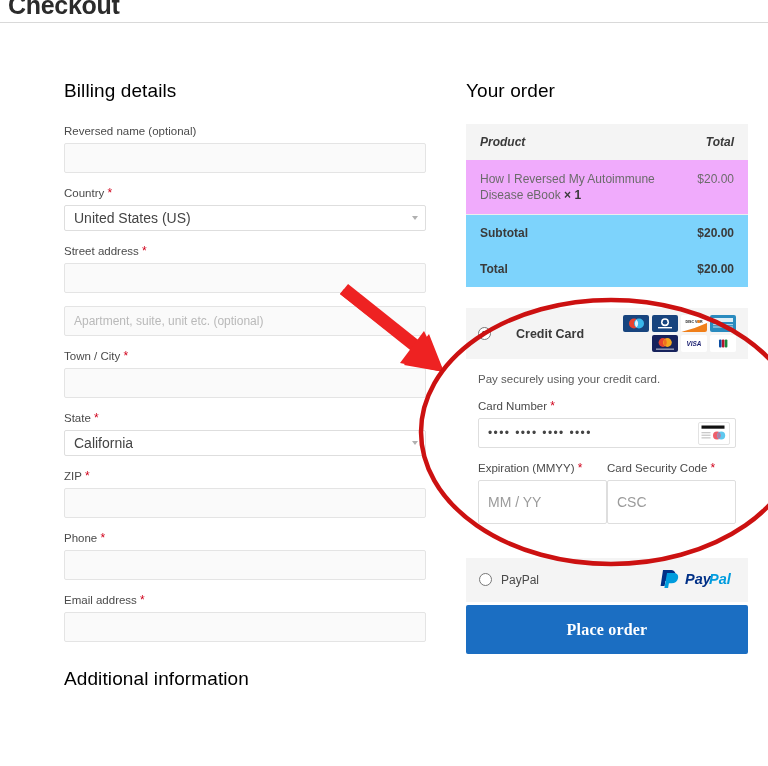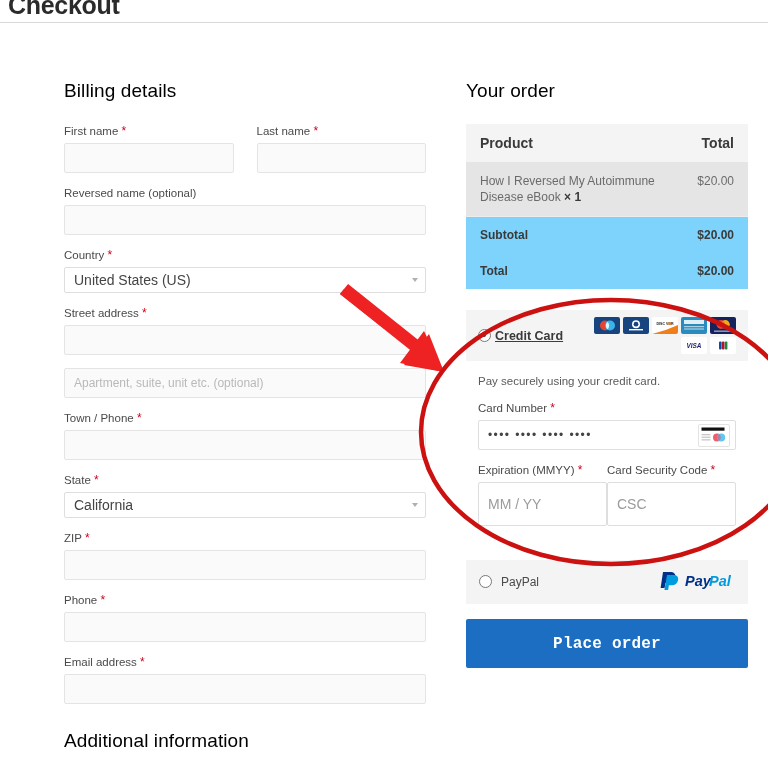--- a/index.html
+++ b/index.html
@@ -53,35 +53,35 @@
     border-top:4px solid #b0b0b0;
   }
   .row2{display:flex;gap:23px;}
   .row2 > .field{flex:1;margin-bottom:13px;}
 
   #name-row .inp{height:30px;}
 
   
   #order-table{width:282px;border-collapse:collapse;font-size:12px;}
   #order-table th,#order-table td{padding:11px 14px;text-align:left;vertical-align:top;}
-  #order-table th{font-size:14px;font-weight:bold;color:#3a3a3a;}
+  #order-table th{font-size:12px;font-weight:bold;color:#3a3a3a;font-style:italic;}
   #order-table .amt{text-align:right;white-space:nowrap;}
   tr.head-row{background:#f4f4f4;}
-  tr.item-row{background:#e5e5e5;border-bottom:1px solid #ededed;}
+  tr.item-row{background:#f0abfc;border-bottom:1px solid #ededed;}
   tr.item-row td{color:#6b6b6b;font-size:12px;line-height:16px;padding-top:13px;padding-bottom:13px;}
   tr.item-row td.amt{color:#6b6b6b;}
   tr.tot-row{background:#7dd3fc;}
   tr.tot-row td{font-weight:bold;color:#3a3a3a;font-size:12px;padding-top:12px;padding-bottom:12px;}
   .qty{font-weight:bold;color:#3a3a3a;}
 
   
   #payment-box{margin-top:21px;width:282px;}
   .pay-head{
     background:#f4f4f4;min-height:50px;box-sizing:border-box;
-    display:flex;align-items:center;flex-wrap:wrap;padding:7px 12px;gap:0;text-decoration:underline;
+    display:flex;align-items:center;flex-wrap:wrap;padding:7px 12px;gap:21px;
   }
   .radio{
     width:11px;height:11px;border-radius:50%;border:1px solid #777;
     display:inline-block;position:relative;flex:0 0 auto;background:#fff;
   }
   .radio.on::after{
     content:"";position:absolute;left:2.5px;top:2.5px;width:4px;height:4px;
     border-radius:50%;background:#333;
   }
   .pay-label{font-size:12.5px;font-weight:bold;color:#3a3a3a;margin:0 7px 0 4px;}
@@ -105,57 +105,41 @@
   .exp-row .inp{background:#fff;border:1px solid #dedede;height:44px;font-size:14px;color:#9b9b9b;}
   .exp-row .inp::placeholder{color:#9b9b9b;}
 
   .paypal-row{
     background:#f4f4f4;height:44px;display:flex;align-items:center;
     padding:0 13px;margin-top:16px;justify-content:space-between;
   }
   .paypal-left{display:flex;gap:9px;}
   .paypal-left span{font-size:12px;color:#4a4a4a;}
   #place-order{
-    display:block;width:282px;height:49px;margin-top:15px;
+    display:block;width:282px;height:49px;margin-top:3px;
     background:#1b6ec2;border:none;border-radius:2px;color:#fff;
-    font-family:Liberation Mono, monospace;font-size:16px;font-weight:bold;
+    font-family:Liberation Serif, serif;font-size:16px;font-weight:bold;
     cursor:pointer;letter-spacing:.2px;
   }
 
   
   #annotations{position:absolute;inset:0;pointer-events:none;}
 </style>
 </head>
 <body>
 
 <div class="page">
 
   <div id="page-title">Checkout</div>
   <div id="top-rule"></div>
 
   <div id="billing-column">
 
     <h2 class="section-title">Billing details</h2>
 
-    <div class="row2" id="name-row">
-      <div class="field">
-        <label class="flabel">
-          <span>First name</span>
-          <span class="req">*</span>
-        </label>
-        <input class="inp" type="text" value="" style="">
-      </div>
-      <div class="field">
-        <label class="flabel">
-          <span>Last name</span>
-          <span class="req">*</span>
-        </label>
-        <input class="inp" type="text" value="" style="">
-      </div>
-    </div>
 
     <div class="field">
       <label class="flabel">Reversed name (optional)</label>
       <input class="inp" type="text" value="" style="">
     </div>
 
     <div class="field">
       <label class="flabel">
         <span>Country</span>
         <span class="req">*</span>
@@ -173,21 +157,21 @@
       </label>
       <input class="inp" type="text" value="" style="">
     </div>
 
     <div class="field">
       <input class="inp" type="text" placeholder="Apartment, suite, unit etc. (optional)" style="">
     </div>
 
     <div class="field">
       <label class="flabel">
-        <span>Town / Phone</span>
+        <span>Town / City</span>
         <span class="req">*</span>
       </label>
       <input class="inp" type="text" value="" style="">
     </div>
 
     <div class="field">
       <label class="flabel">
         <span>State</span>
         <span class="req">*</span>
       </label>

